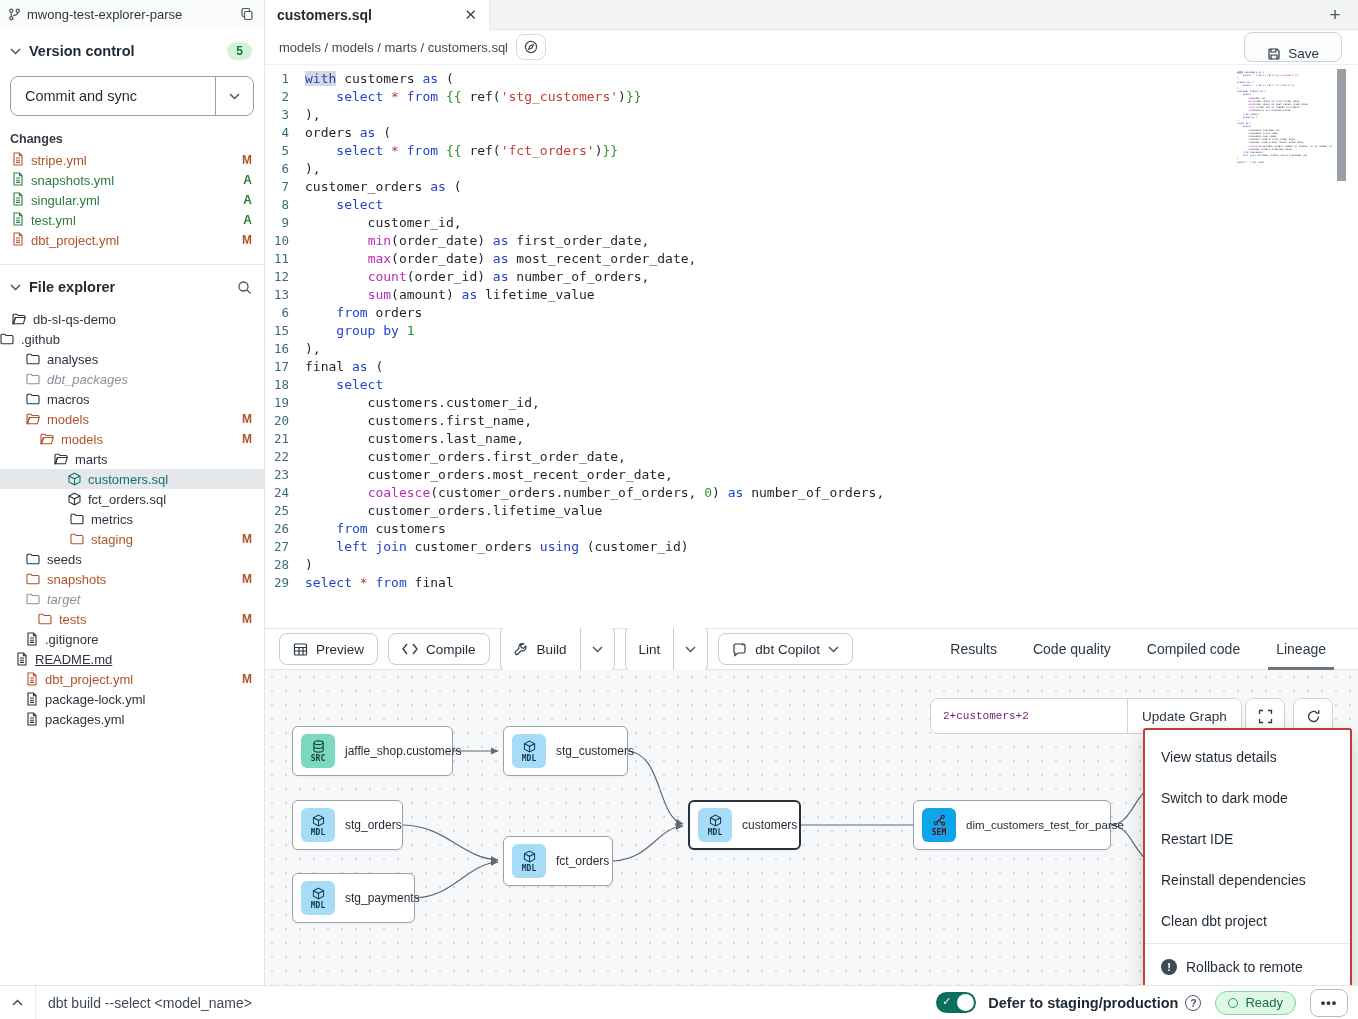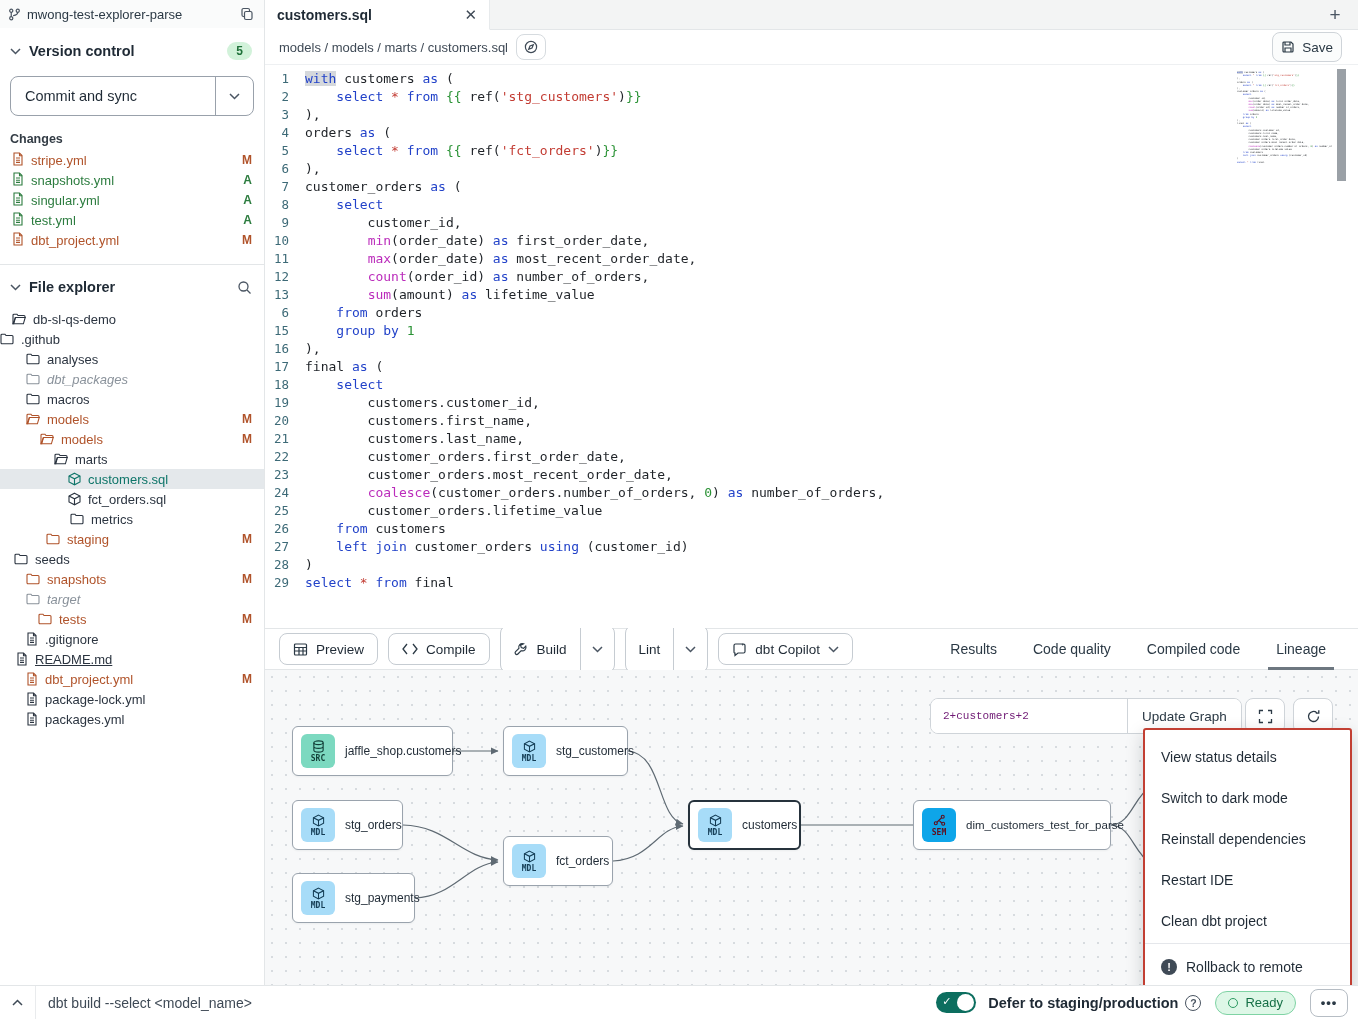--- a/index.html
+++ b/index.html
@@ -35,21 +35,21 @@
   
   .main { position:absolute; left:265px; top:0; right:0; height:985px; background:#fff; }
   .tabbar { height:30px; display:flex; background:#f3f4f4; border-bottom:1px solid #e3e6e8; }
   .tab-active { width:225px; background:#fff; display:flex; align-items:center; padding:0 12px; gap:10px; border-right:1px solid #e7eaec; border-bottom:1px solid #fff; margin-bottom:-1px; }
   .tab-active .t { font-weight:bold; font-size:14px; color:#1f2a35; flex:1; }
   .tab-x { color:#3f4a56; font-size:15px; cursor:pointer; }
   .tab-plus { margin-left:auto; width:46px; display:flex; align-items:center; justify-content:center; color:#4a5562; font-size:19px; cursor:pointer; }
   .crumb-row { height:35px; display:flex; align-items:center; padding:0 16px 0 14px; gap:8px; border-bottom:1px solid #eef0f2; }
   .crumb { font-size:13px; color:#3f4a56; }
   .compass-btn { width:30px; height:26px; border:1px solid #d6dbdf; border-radius:8px; display:flex; align-items:center; justify-content:center; background:#fff; cursor:pointer; color:#3f4a56; }
-  .save-btn { margin-left:auto; height:30px; border:1px solid #cfd4d9; border-radius:8px; background:#fbfcfc; display:flex; align-items:center; gap:7px; padding:0 8px; font-size:13.5px; color:#2b3945; cursor:pointer; }
+  .save-btn { margin-left:auto; height:30px; border:1px solid #cfd4d9; border-radius:8px; background:#fbfcfc; display:flex; align-items:flex-end; gap:7px; padding:0 22px; font-size:13.5px; color:#2b3945; cursor:pointer; }
 
   
   .editor { position:relative; height:563px; overflow:hidden; background:#fff; }
   .code-area { padding-top:5px; font-family:"DejaVu Sans Mono","Liberation Mono",monospace; font-size:13px; line-height:18px; }
   .cl { display:flex; }
   .cl .ln { width:40px; text-align:right; padding-right:16px; color:#3d6a77; flex:none; font-size:12.5px; }
   .cl .cd { white-space:pre; color:#1f2328; }
   .tok-kw { color:#2242c9; } .tok-kwh { color:#2242c9; background:#d5d8dc; }
   .tok-fn { color:#bb2cbb; } .tok-st { color:#c33c33; } .tok-op { color:#c33c33; }
   .tok-jj { color:#2a9235; } .tok-nu { color:#2a9235; } .tok-pl { color:#1f2328; }
@@ -296,30 +296,30 @@
           <span class="nm">fct_orders.sql</span>
         </div>
         <div class="tree-row" style="padding-left: 70px;">
           <span style="display:flex">
             <svg width="14" height="12" viewBox="0 0 14 12" fill="none" stroke="currentColor" stroke-width="1.1">
               <path d="M1 2.2A1 1 0 0 1 2 1.2h3l1 1.3h6a1 1 0 0 1 1 1v6.3a1 1 0 0 1-1 1H2a1 1 0 0 1-1-1z"></path>
             </svg>
           </span>
           <span class="nm">metrics</span>
         </div>
-        <div class="tree-row mod" style="padding-left: 46px;">
+        <div class="tree-row mod" style="padding-left: 70px;">
           <span style="display:flex">
             <svg width="14" height="12" viewBox="0 0 14 12" fill="none" stroke="currentColor" stroke-width="1.1">
               <path d="M1 2.2A1 1 0 0 1 2 1.2h3l1 1.3h6a1 1 0 0 1 1 1v6.3a1 1 0 0 1-1 1H2a1 1 0 0 1-1-1z"></path>
             </svg>
           </span>
           <span class="nm">staging</span>
           <span class="st">M</span>
         </div>
-        <div class="tree-row" style="padding-left: 14px; justify-content: flex-end;">
+        <div class="tree-row" style="padding-left: 26px; justify-content: flex-end;">
           <span style="display:flex">
             <svg width="14" height="12" viewBox="0 0 14 12" fill="none" stroke="currentColor" stroke-width="1.1">
               <path d="M1 2.2A1 1 0 0 1 2 1.2h3l1 1.3h6a1 1 0 0 1 1 1v6.3a1 1 0 0 1-1 1H2a1 1 0 0 1-1-1z"></path>
             </svg>
           </span>
           <span class="nm">seeds</span>
         </div>
         <div class="tree-row mod" style="padding-left: 26px;">
           <span style="display:flex">
             <svg width="14" height="12" viewBox="0 0 14 12" fill="none" stroke="currentColor" stroke-width="1.1">
@@ -796,22 +796,22 @@
         <svg width="15" height="15" viewBox="0 0 15 15" fill="none" stroke="#2b3945" stroke-width="1.3">
             <path d="M12.5 7.5a5 5 0 1 1-1.7-3.8"></path>
             <path d="M12.8 1.2v3h-3"></path>
           </svg>
       </div>
 
       <div class="ctx-menu">
         <div id="ctx-items">
             <div class="ctx-item">View status details</div>
             <div class="ctx-item">Switch to dark mode</div>
+            <div class="ctx-item">Restart IDE</div>
             <div class="ctx-item">Reinstall dependencies</div>
-            <div class="ctx-item">Restart IDE</div>
             <div class="ctx-item">Clean dbt project</div>
           </div>
         <div class="ctx-div"></div>
         <div class="ctx-item">
           <span class="bang">!</span>
           <span>Rollback to remote</span>
         </div>
       </div>
     </div>
   </div>

